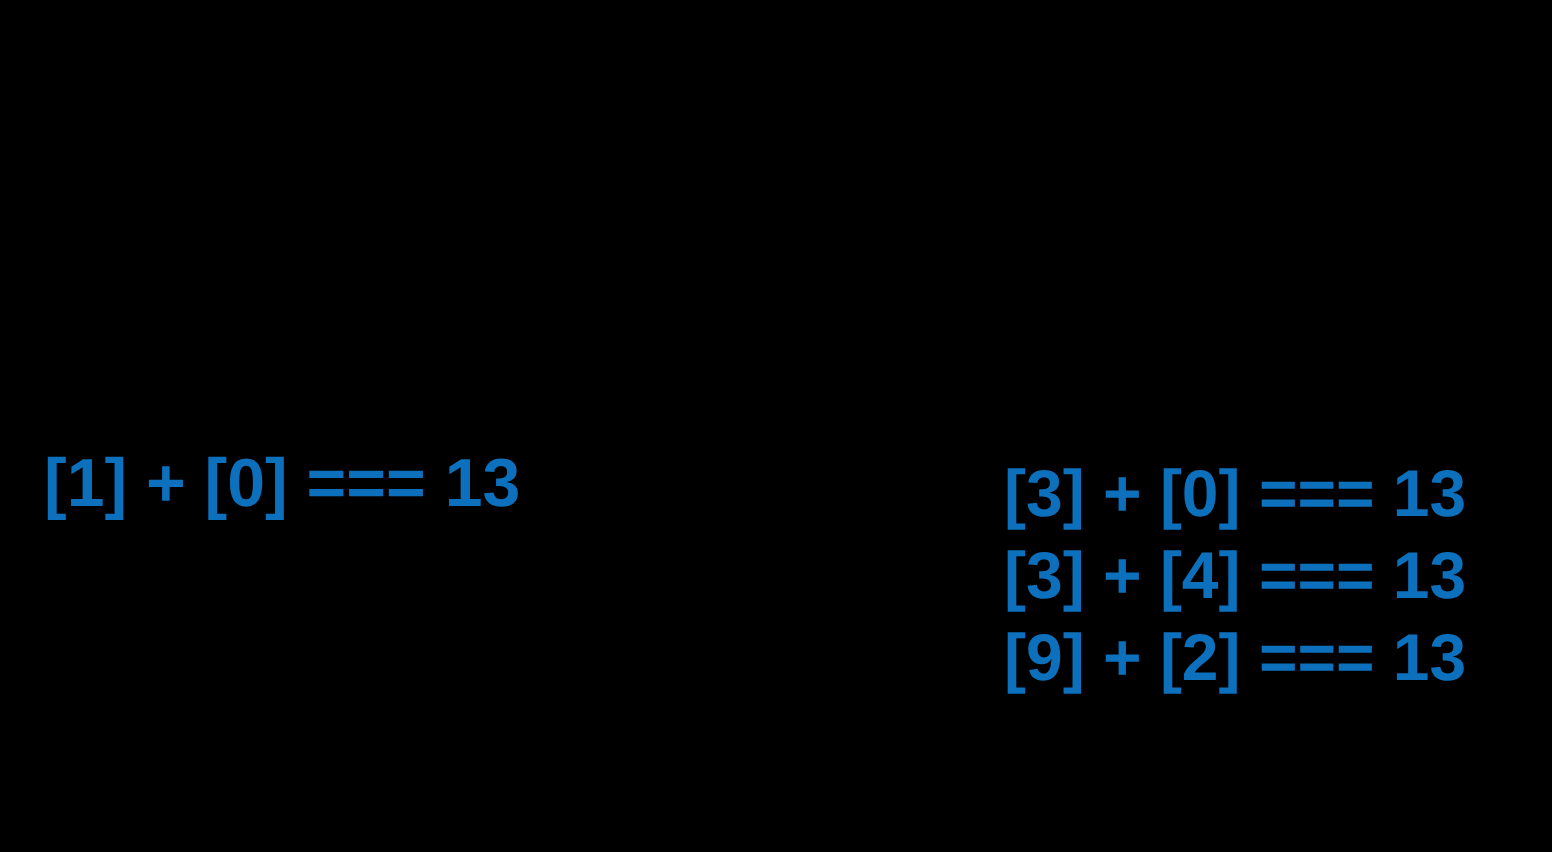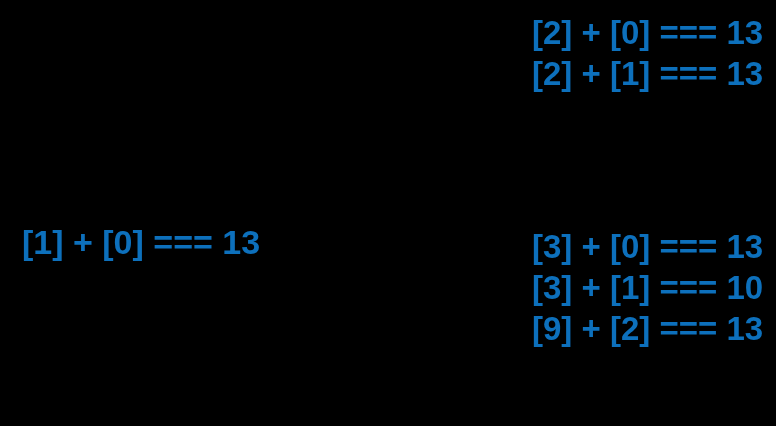--- a/index.html
+++ b/index.html
@@ -24,35 +24,31 @@
     color: var(--accent, #0D70BC);
     font-weight: bold;
     font-size: 33px;
     line-height: 41px;
     white-space: pre;
     letter-spacing: 0px;
   }
   .block-right-top   { left: 532px; top: 12px;  }
   .block-left-middle { left: 22px;  top: 222px; }
   .block-left-middle .comparison-line { font-size: 34px; }
-  .block-right-bottom{ left: 532px; top: 226px; text-align: center; }
+  .block-right-bottom{ left: 502px; top: 226px; text-align: center; }
 </style>
 </head>
 <body>
 
 <div class="canvas">
 
-  <div class="comparison-block block-right-top">
-    <div class="comparison-line">[2] + [0] === 13</div>
-    <div class="comparison-line">[2] + [1] === 13</div>
-  </div>
 
   <div class="comparison-block block-left-middle">
     <div class="comparison-line">[1] + [0] === 13</div>
   </div>
 
   <div class="comparison-block block-right-bottom">
     <div class="comparison-line">[3] + [0] === 13</div>
-    <div class="comparison-line">[3] + [1] === 10</div>
+    <div class="comparison-line">[3] + [4] === 13</div>
     <div class="comparison-line">[9] + [2] === 13</div>
   </div>
 
 </div>
 
 </body></html>

